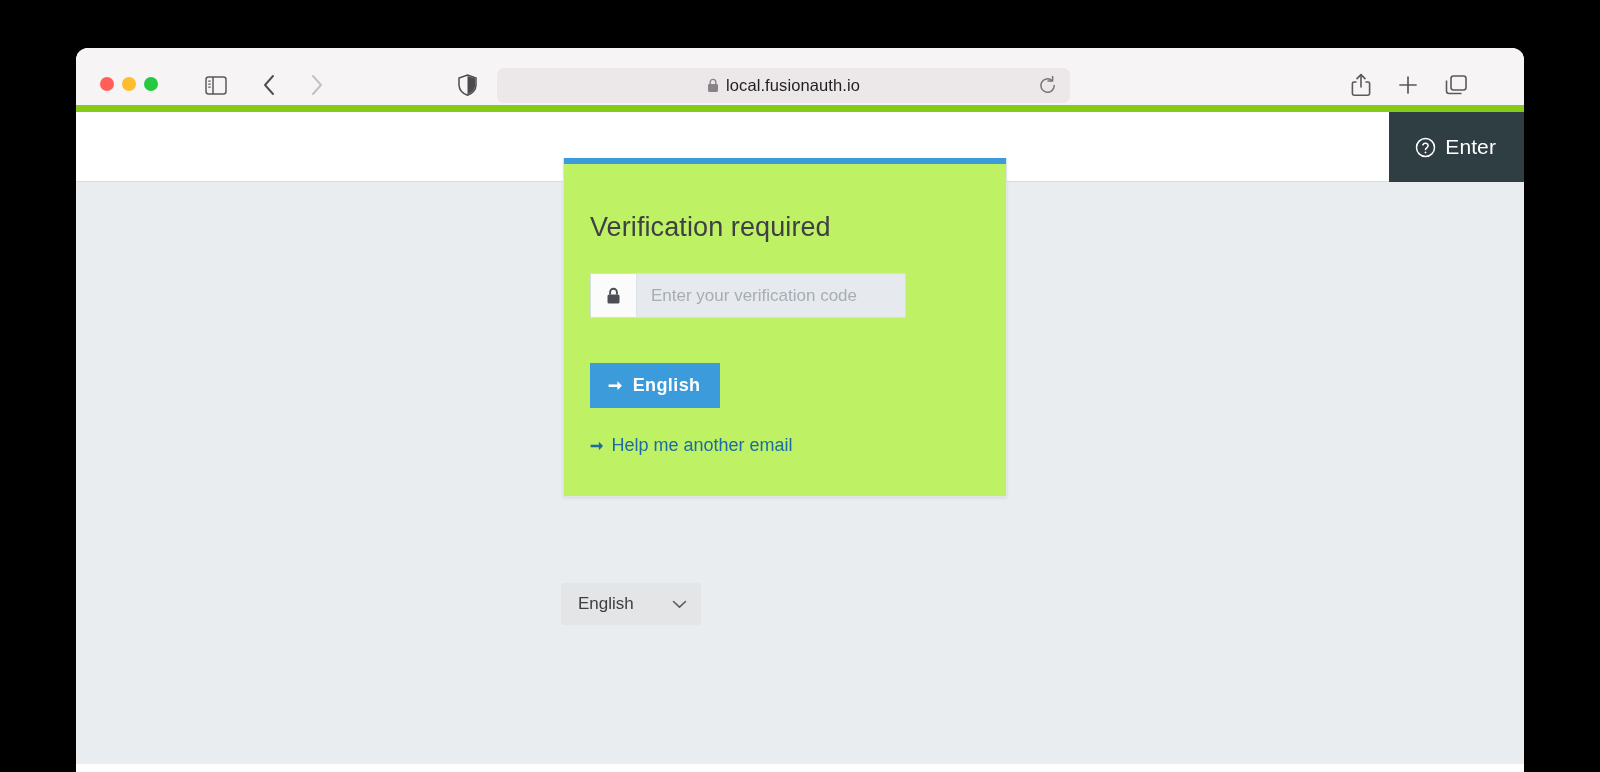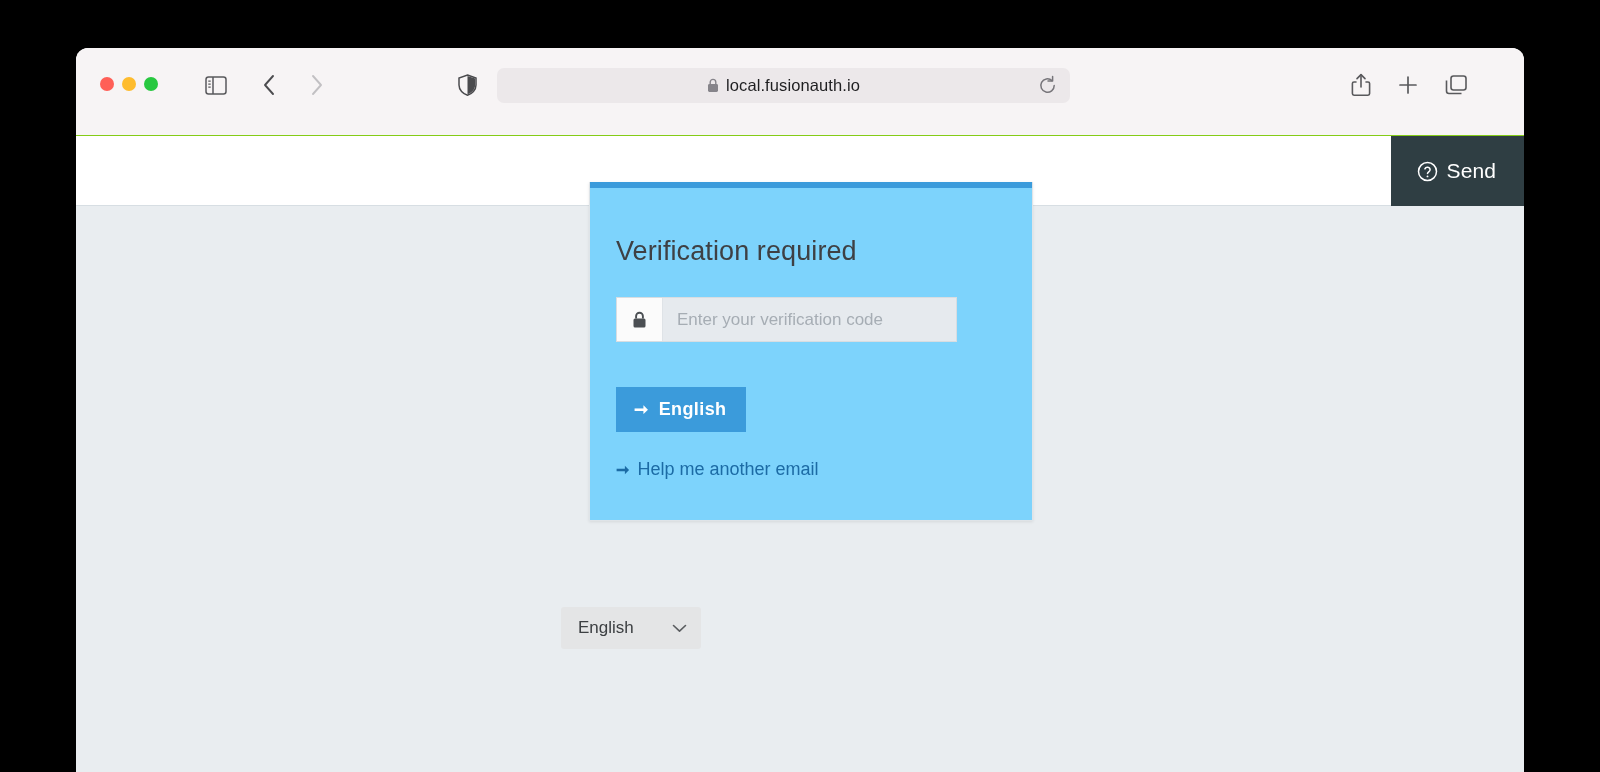--- a/index.html
+++ b/index.html
@@ -27,23 +27,23 @@
     width: 1448px;
     height: 724px;
     background: #ffffff;
     border-radius: 12px 12px 0 0;
     overflow: hidden;
   }
 
   
   #toolbar {
     position: relative;
-    height: 88px;
+    height: 64px;
     background: #f7f4f5;
-    border-bottom: 1px solid #84cc16;
+    border-bottom: 7px solid #84cc16;
   }
 
   .traffic-lights {
     position: absolute;
     left: 24px;
     top: 29px;
     display: flex;
     gap: 8px;
   }
   .light {
@@ -130,24 +130,24 @@
     align-items: center;
     gap: 9px;
     font-size: 21px;
     letter-spacing: 0.1px;
     cursor: pointer;
   }
 
   
   #card {
     position: absolute;
-    left: 513px;
+    left: 487px;
     top: 46px;
     width: 444px;
-    background: #7dd3fc;
+    background: #bef264;
     border: 1px solid #dfe4e8;
     border-top: none;
     box-shadow: 0 1px 3px rgba(0,0,0,0.09);
   }
   #card-accent {
     height: 6px;
     background: #3b9bdb;
   }
   #card-body {
     padding: 48px 26px 40px 26px;
@@ -165,21 +165,21 @@
     font-size: 17px;
     line-height: 1.45;
     color: #3e4044;
     max-width: 350px;
     margin-bottom: 33px;
   }
 
   
   #code-field-group {
     display: flex;
-    width: 341px;
+    width: 316px;
     height: 45px;
     border: 1px solid #d8dde1;
     background: #e6eaee;
     margin-bottom: 45px;
   }
   #lock-addon {
     width: 46px;
     background: #fbfbfb;
     border-right: 1px solid #dfe3e7;
     display: flex;
@@ -335,21 +335,21 @@
 
     <div id="page">
 
       <div id="page-header">
         <div id="help-button">
           <svg width="21" height="21" viewBox="0 0 21 21" fill="none" stroke="#ffffff" stroke-width="1.5">
             <circle cx="10.5" cy="10.5" r="9"></circle>
             <path d="M7.9 7.9 a2.7 2.7 0 0 1 5.2 0.9 c0 1.8 -2.6 2.3 -2.6 3.8" stroke-linecap="round"></path>
             <circle cx="10.5" cy="15.4" r="0.95" fill="#ffffff" stroke="none"></circle>
           </svg>
-          <span>Send</span>
+          <span>Enter</span>
         </div>
       </div>
 
       <div id="card">
         <div id="card-accent"></div>
         <div id="card-body">
 
           <h1 id="card-title">Verification required</h1>
 
 

